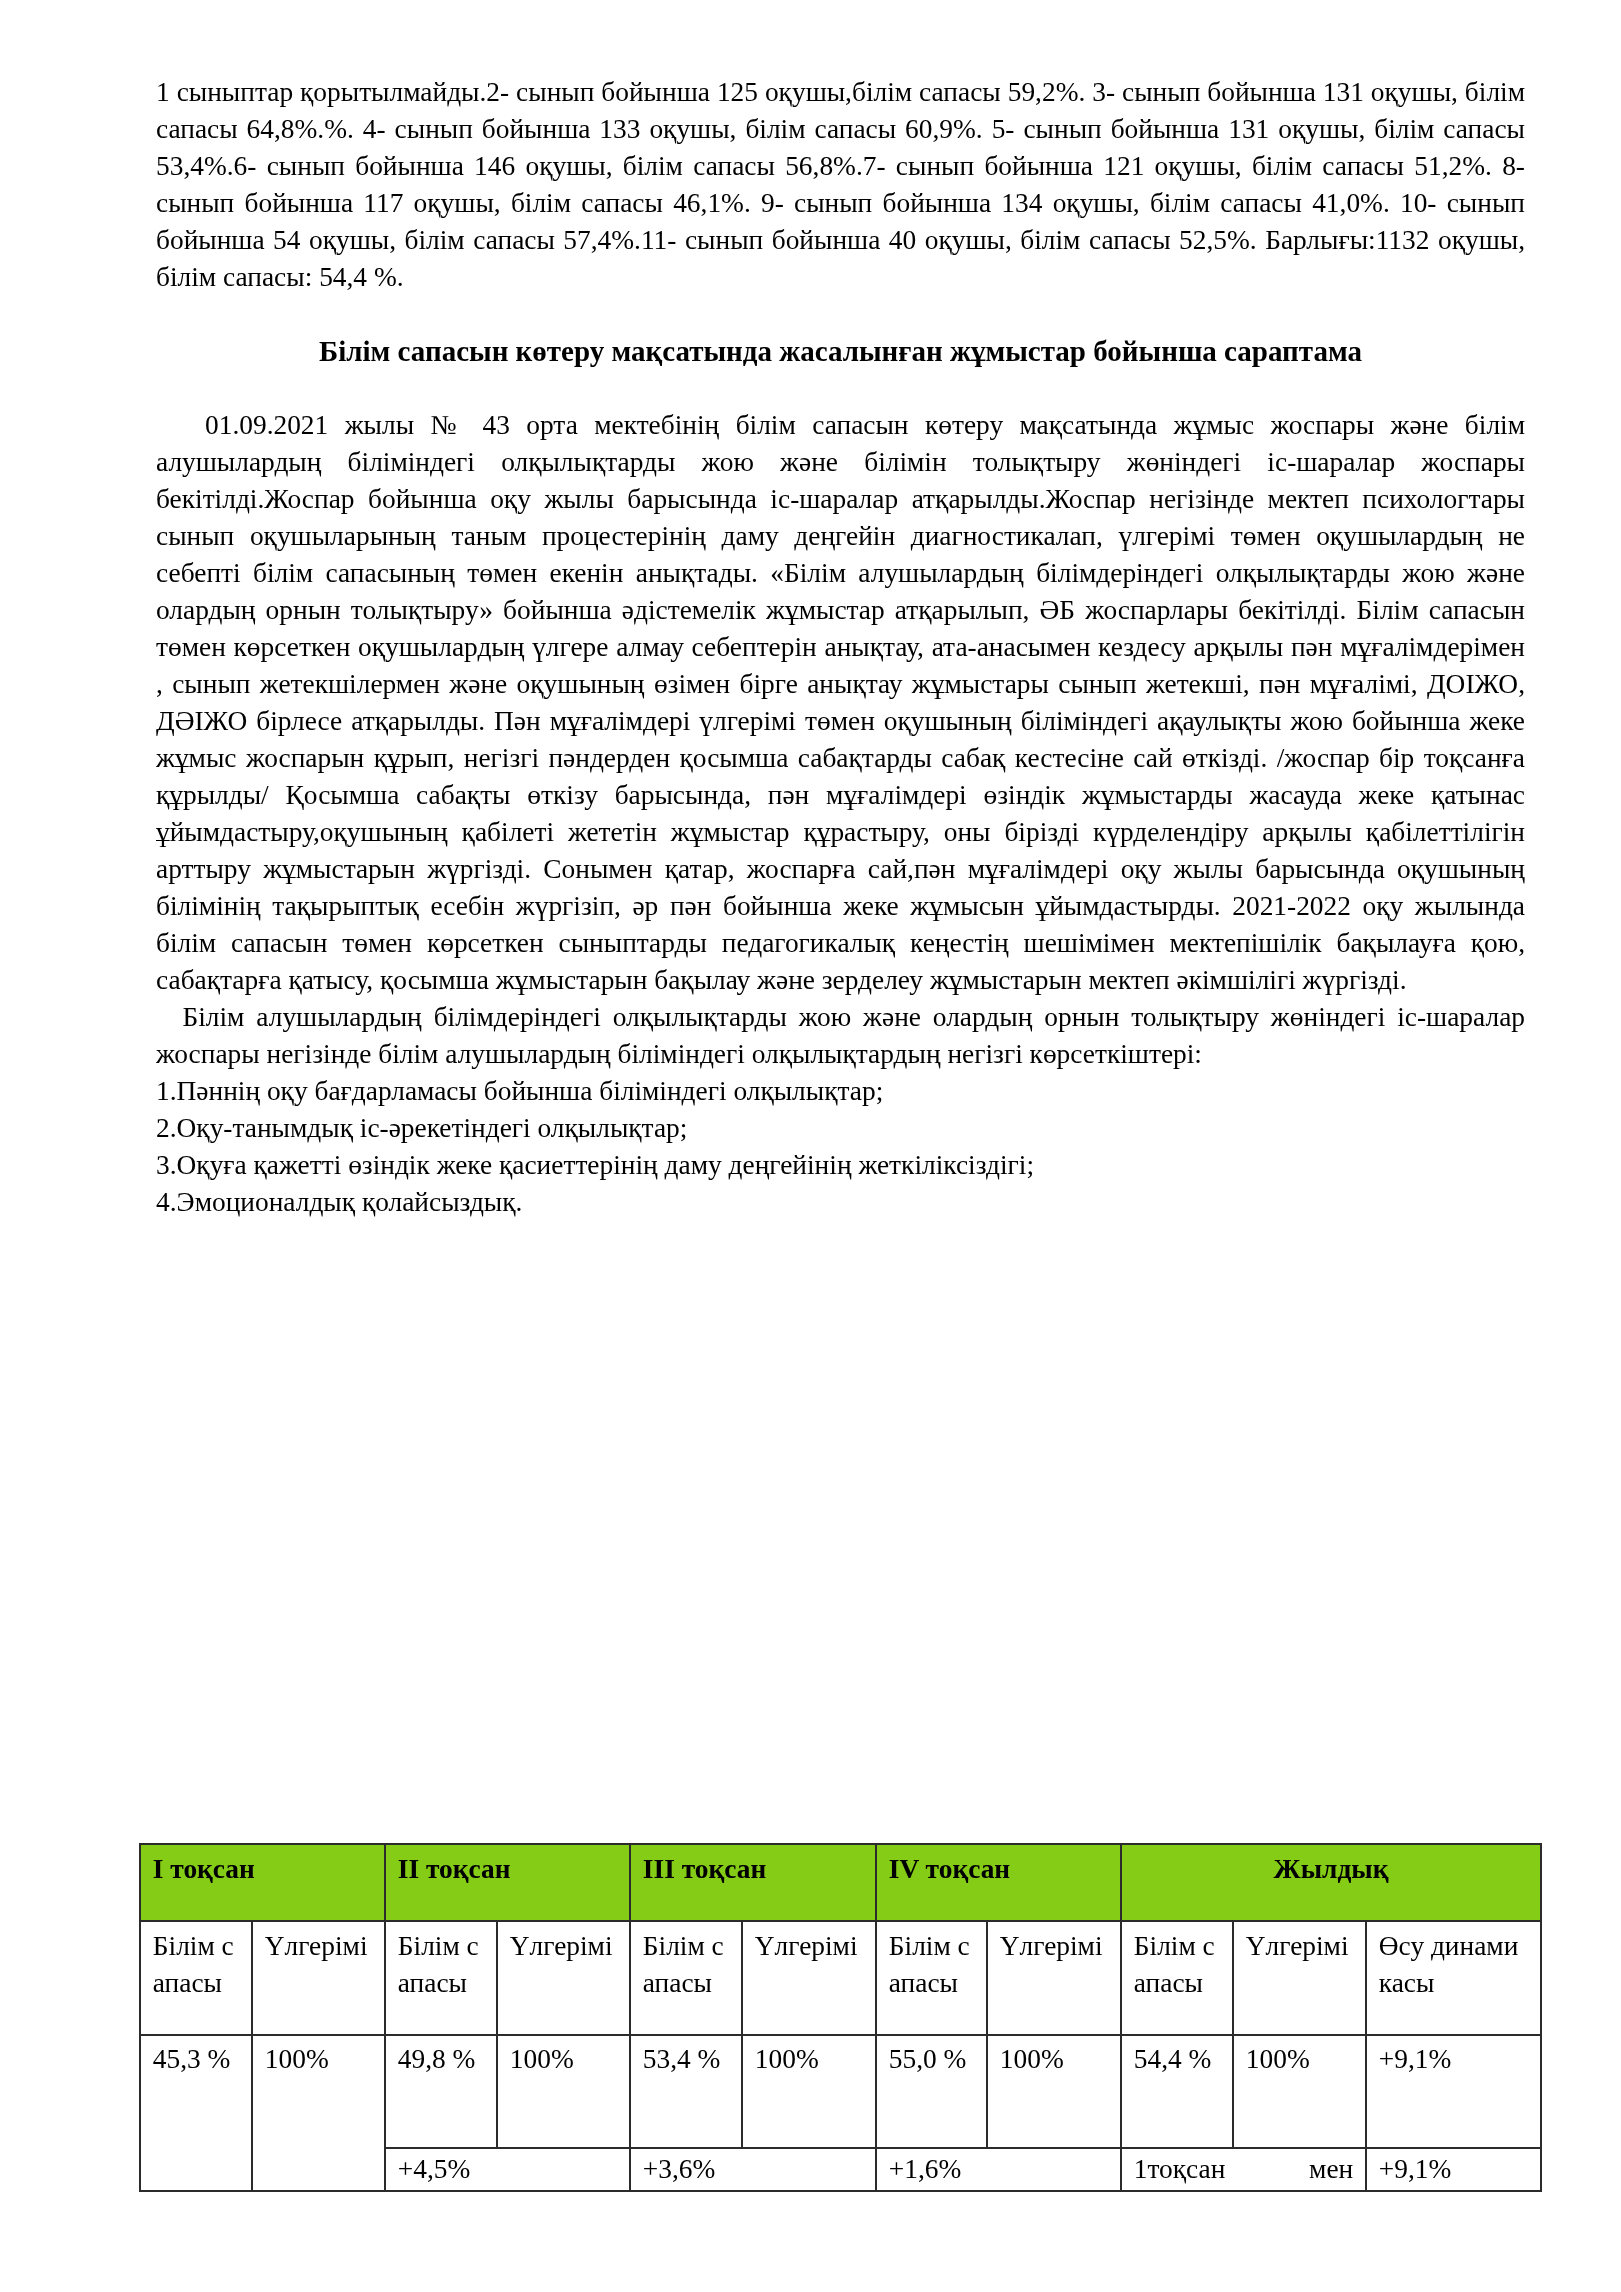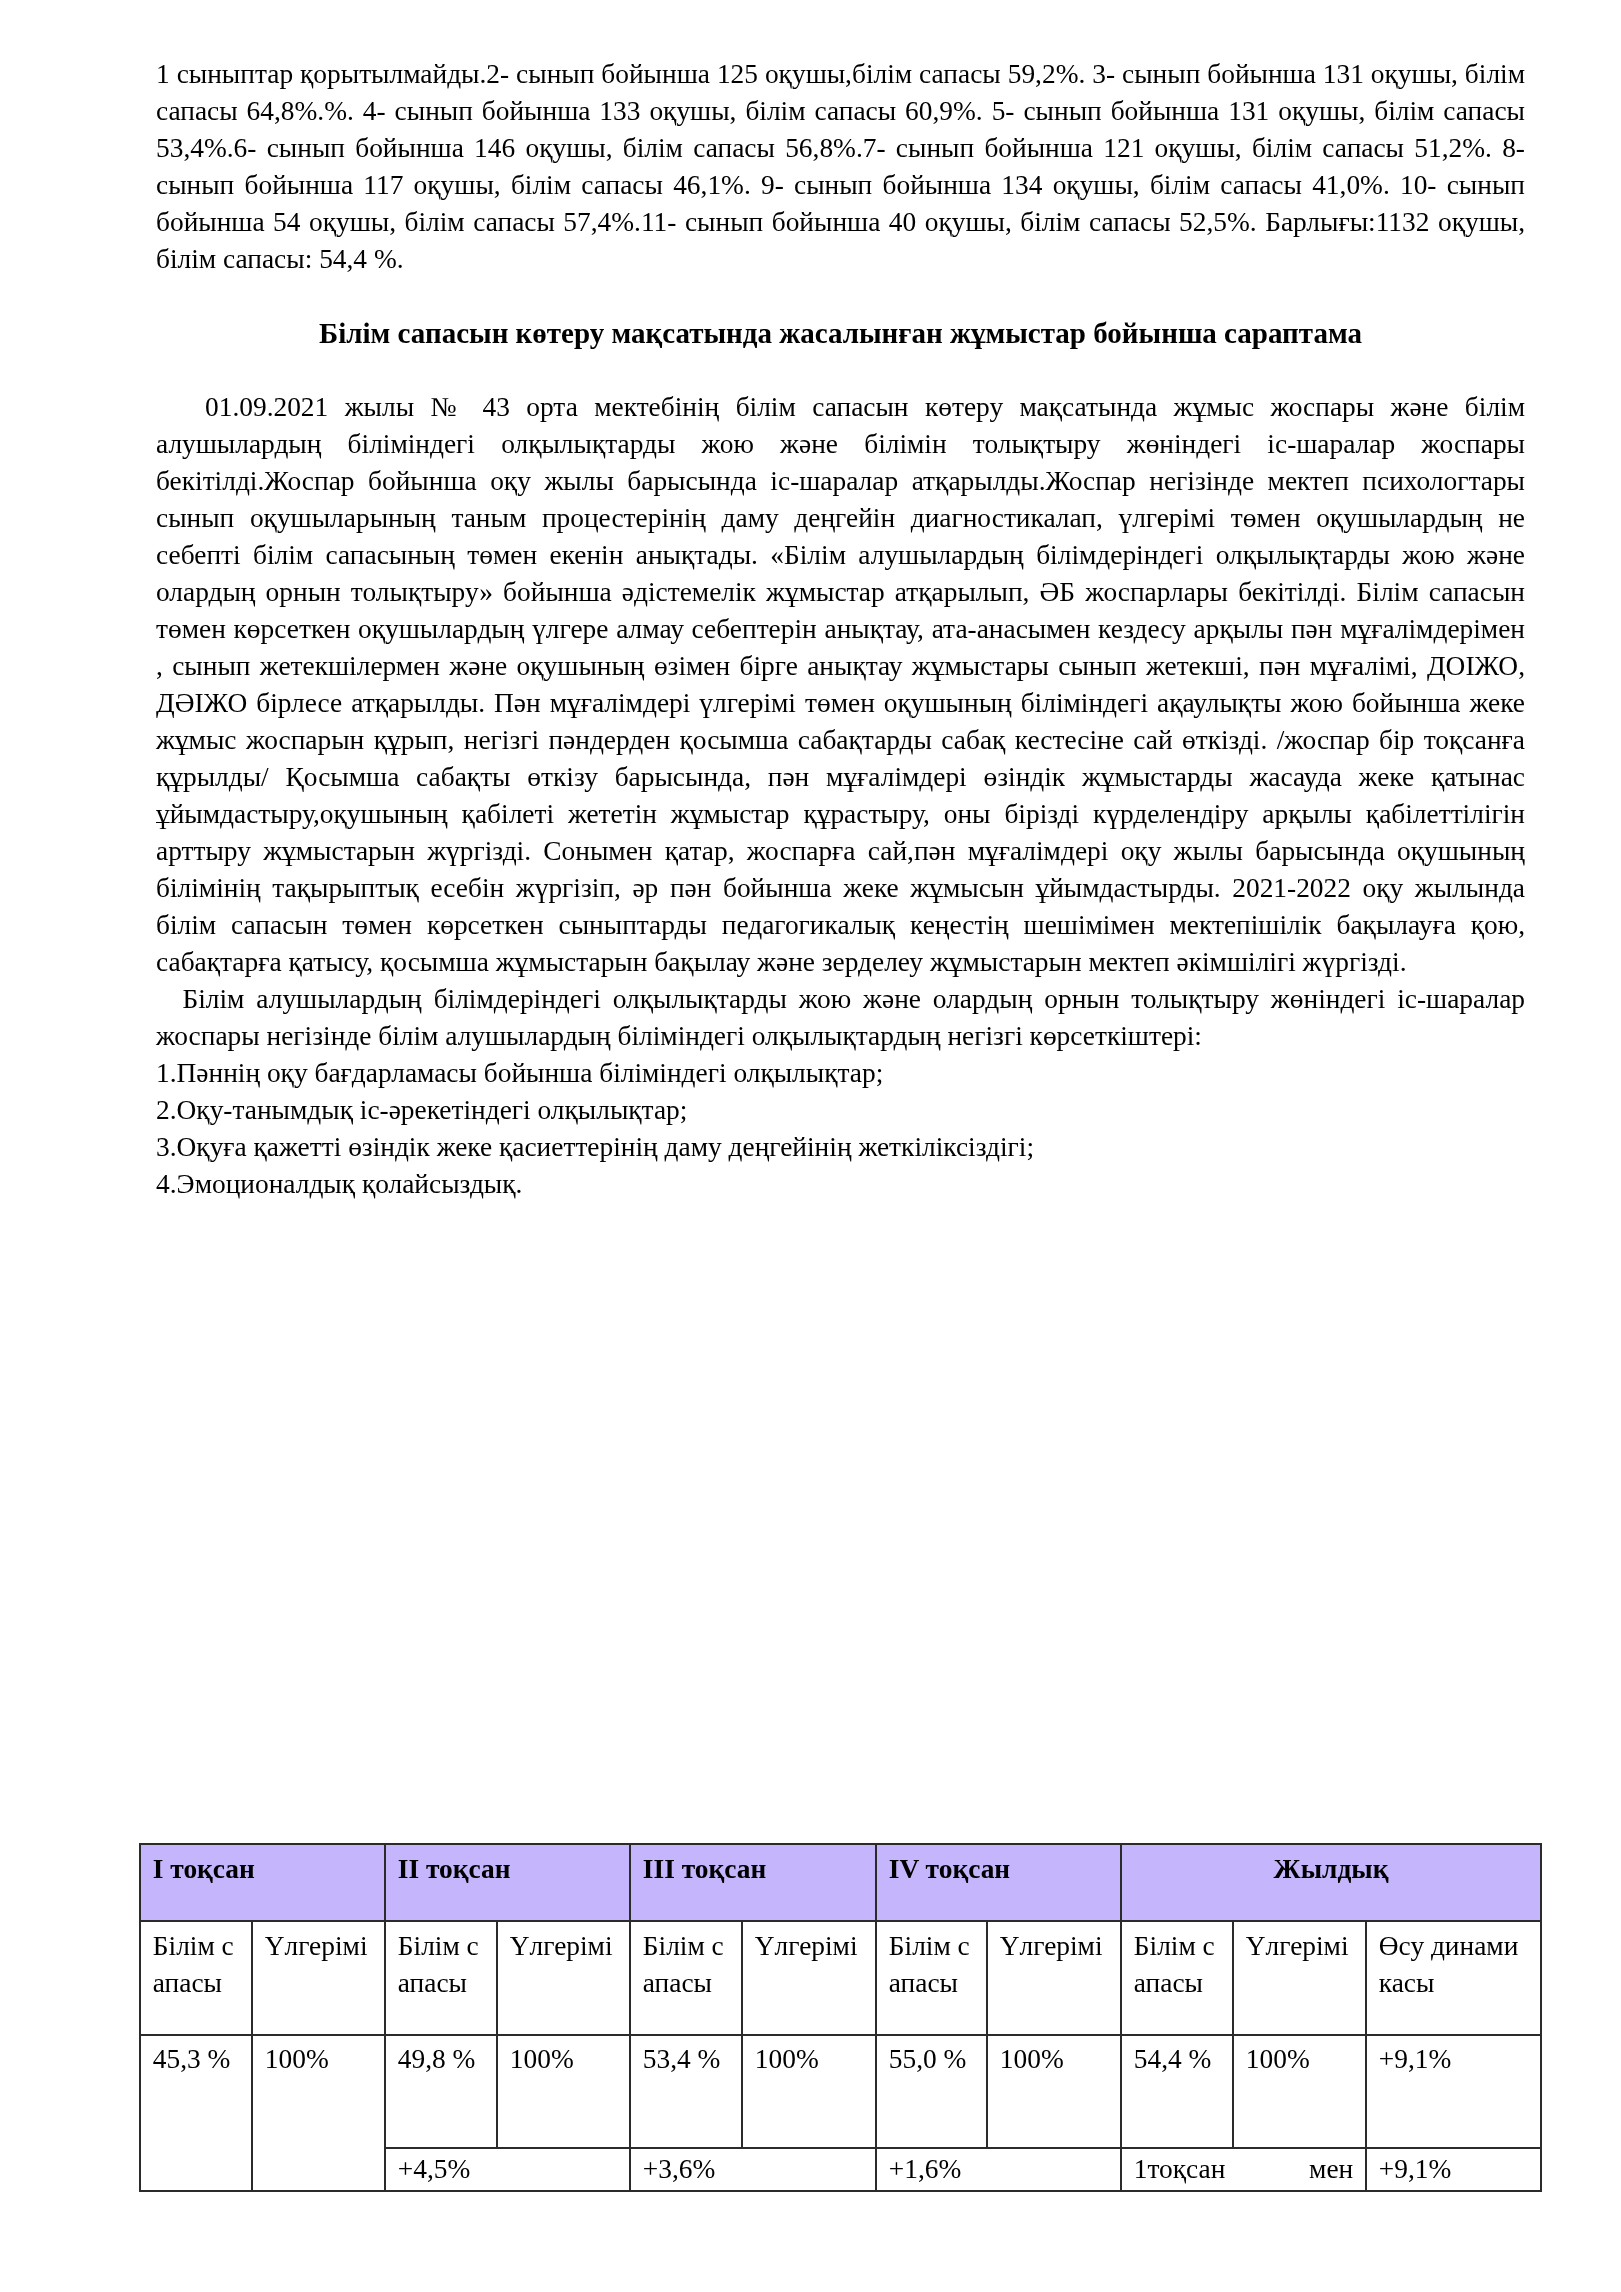--- a/index.html
+++ b/index.html
@@ -11,21 +11,21 @@
       width: 1621px;
       height: 2293px;
       position: relative;
       overflow: hidden;
       font-family: "Liberation Serif", "DejaVu Serif", serif;
       color: #000;
     }
     .page {
       position: absolute;
       left: 156px;
-      top: 56px;
+      top: 74px;
       width: 1369px;
     }
     p {
       margin: 0;
       font-size: 27.4px;
       line-height: 37px;
       text-align: justify;
       text-align-last: left;
     }
     .indent { text-indent: 49px; }
@@ -62,21 +62,21 @@
       font-size: 27.4px;
     }
     table.results td {
       border: 2px solid #2b2b2b;
       vertical-align: top;
       padding: 5.9px 11.8px 3.9px 11.8px;
       line-height: 37px;
       word-break: break-all;
     }
     table.results tr.hdr td {
-      background: #c4b5fd;
+      background: #84cc16;
       font-weight: bold;
       height: 65px;
       margin-top: 25px;
     }
     table.results tr.hdr td.center {
       text-align: center;
     }
     table.results tr.sub td { height: 102px; }
     table.results tr.vals td { height: 102px; }
     table.results tr.diff td { height: 27.4px; padding-top: 2px; padding-bottom: 2px; }

